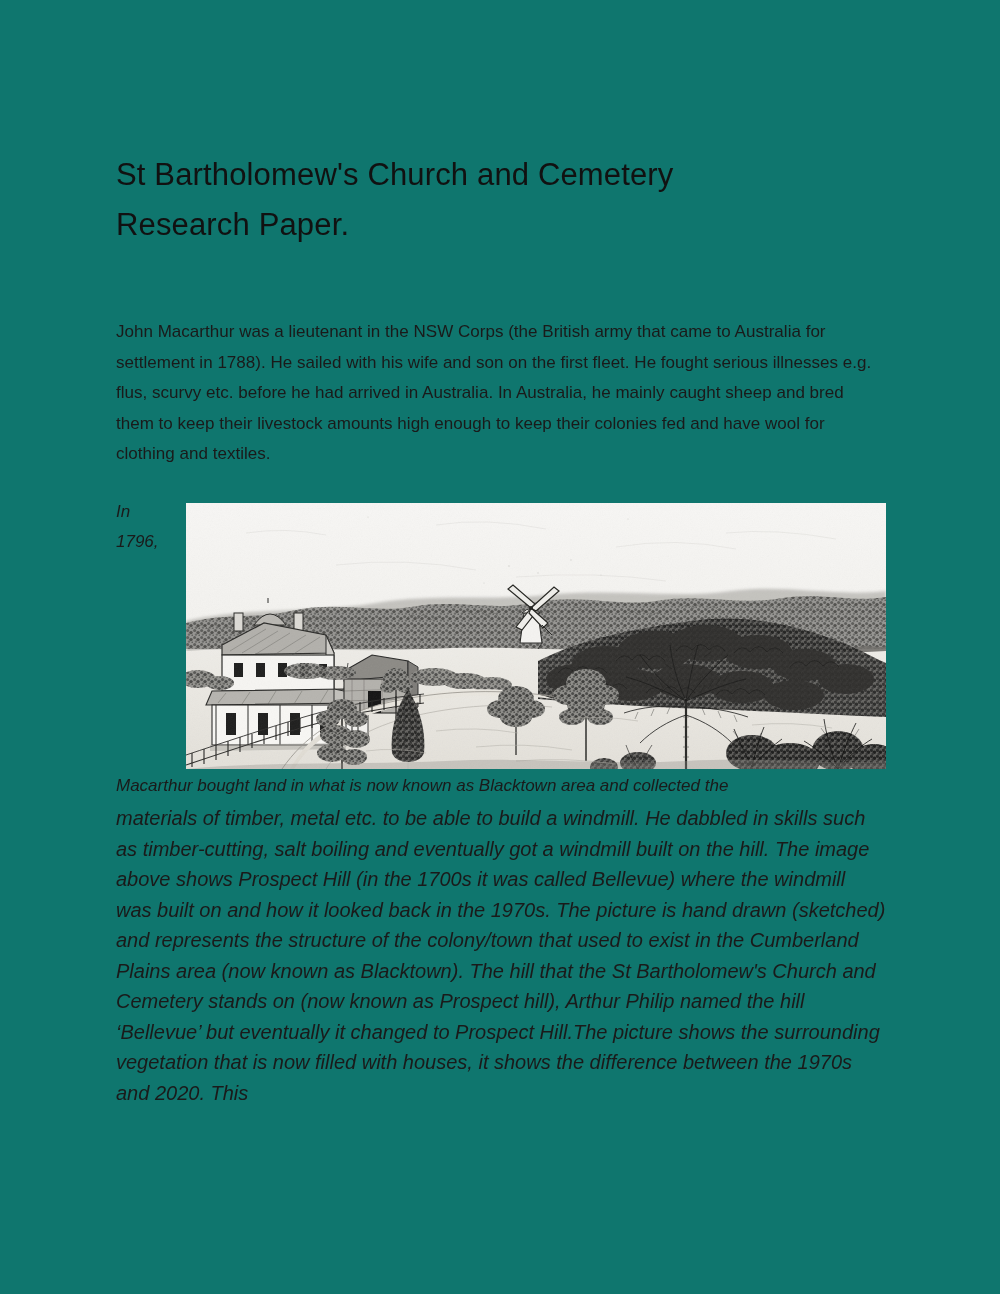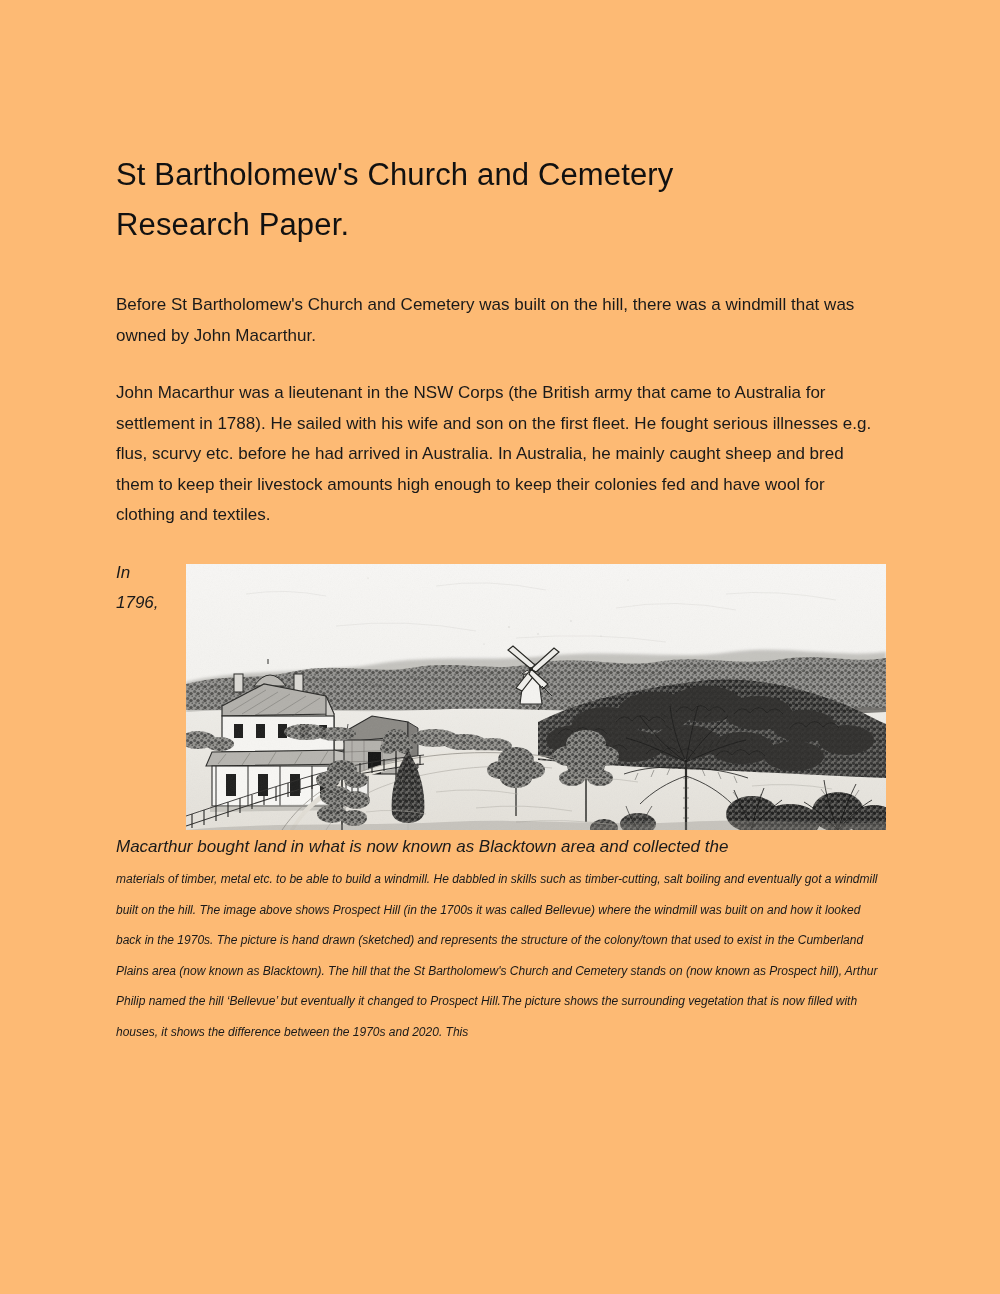--- a/index.html
+++ b/index.html
@@ -14,21 +14,21 @@
     overflow: hidden;
     font-family: "Liberation Sans", sans-serif;
     color: #000000;
     position: relative;
   }
   .page {
     position: absolute;
     left: 0; top: 0;
     width: 1000px;
     height: 1294px;
-    background: #fdba74;
+    background: #0f766e;
   }
   .content {
     position: absolute;
     left: 116px;
     top: 150px;
     width: 770px;
   }
   .doc-title {
     font-size: 31px;
     font-weight: 400;
@@ -66,38 +66,37 @@
     height: 266px;
   }
   .wrap-text {
     font-size: 17px;
     line-height: 30.5px;
     color: #1a1a1a;
     margin: 0;
   }
   .after-figure {
     clear: both;
-    font-size: 12px;
+    font-size: 20px;
     line-height: 30.5px;
     color: #1a1a1a;
     margin: 0;
     padding-top: 2px;
   }
 </style>
 </head>
 <body>
 
 <div class="page">
   <div class="content">
 
     <h1 class="doc-title">St Bartholomew's Church and Cemetery Research Paper.</h1>
 
     <div class="spacer-md"></div>
 
-    <p class="para">Before St Bartholomew's Church and Cemetery was built on the hill, there was a windmill that was owned by John Macarthur.</p>
 
     <div class="spacer-sm"></div>
 
     <p class="para">John Macarthur was a lieutenant in the NSW Corps (the British army that came to Australia for settlement in 1788). He sailed with his wife and son on the first fleet. He fought serious illnesses e.g. flus, scurvy etc. before he had arrived in Australia. In Australia, he mainly caught sheep and bred them to keep their livestock amounts high enough to keep their colonies fed and have wool for clothing and textiles.</p>
 
     <div class="spacer-sm"></div>
 
     <div class="flow-block">
 
       <figure class="figure">

